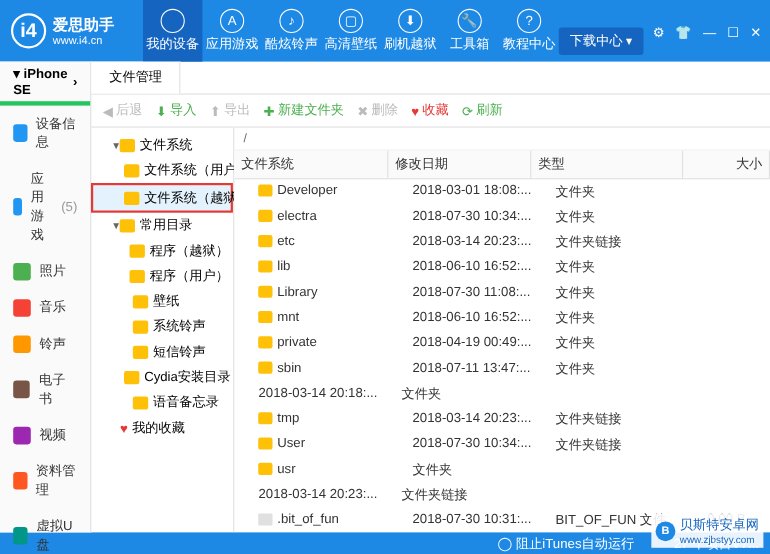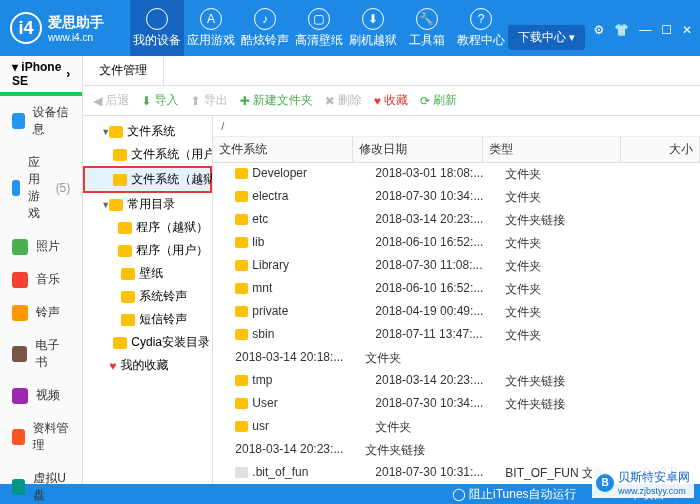--- a/index.html
+++ b/index.html
@@ -226,20 +226,25 @@
           <div class="tree-item l2">
             <span class="tree-arrow"></span>
             <span class="tree-folder"></span>
             <span>短信铃声</span>
           </div>
           <div class="tree-item l2">
             <span class="tree-arrow"></span>
             <span class="tree-folder"></span>
             <span>Cydia安装目录</span>
           </div>
+          <div class="tree-item l2">
+            <span class="tree-arrow"></span>
+            <span class="tree-folder"></span>
+            <span>语音备忘录</span>
+          </div>
           <div class="tree-item">
             <span class="tree-arrow"></span>
             <span class="tree-heart">♥</span>
             <span>我的收藏</span>
           </div>
         </div>
       <div class="filepane">
         <div class="path">/</div>
         <div class="file-hdr">
           <div class="col-name">文件系统</div>

